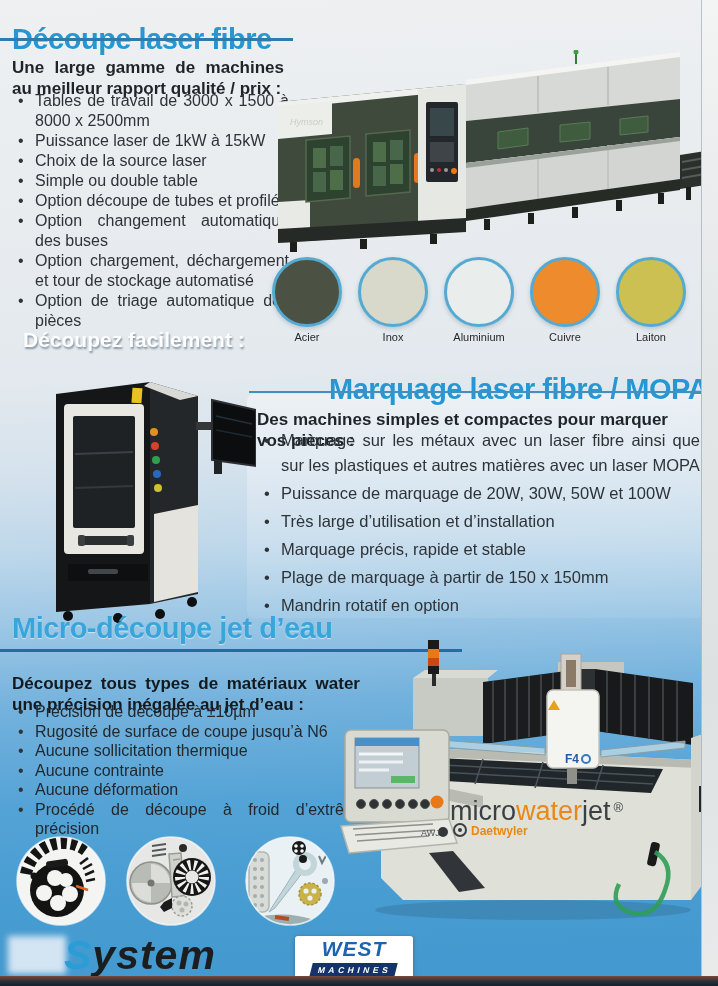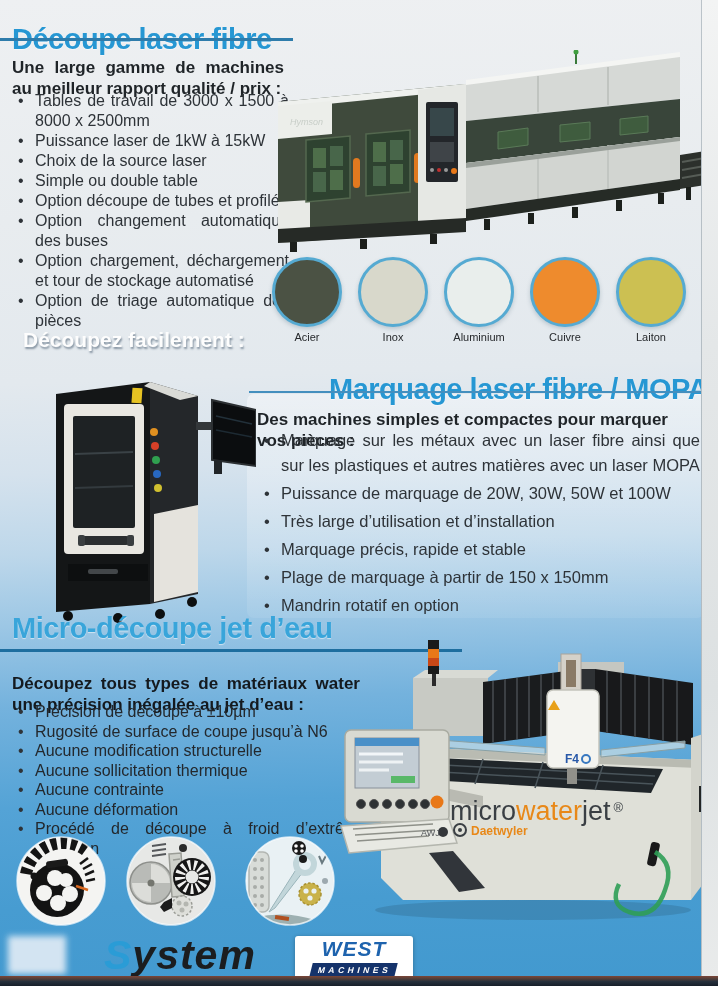--- a/index.html
+++ b/index.html
@@ -228,21 +228,20 @@
   </svg>
 
   <h2 class="abs sec-title" style="left:12px;top:612px;margin:0;color:#39a5da;">Micro-découpe jet d’eau</h2>
   <div class="abs rule" style="left:0;top:649px;width:462px;height:3px;background:#1e6e9f;"></div>
 
   <p class="abs intro" style="left:12px;top:656px;width:348px;color:#14191e;">Découpez tous types de matériaux water une précision inégalée au jet d’eau :</p>
 
   <ul class="abs bullets b3" style="left:12px;top:702px;width:354px;color:#23282d;">
     <li>Précision de découpe à ±10µm</li>
     <li>Rugosité de surface de coupe jusqu’à N6</li>
-    <li>Aucune modification structurelle</li>
     <li>Aucune sollicitation thermique</li>
     <li>Aucune contrainte</li>
     <li>Aucune déformation</li>
     <li>Procédé de découpe à froid d’extrême précision</li>
   </ul>
 
   <svg class="abs" style="left:333px;top:638px;" width="385" height="297" viewBox="0 0 385 297">
     <ellipse cx="200" cy="272" rx="158" ry="10" fill="rgba(30,55,70,0.18)"></ellipse>
 
     <rect x="80" y="40" width="75" height="58" fill="#c8cac4"></rect>
@@ -437,21 +436,21 @@
       <polyline points="74,20 77,27 83,16" fill="none" stroke="#6a7a80" stroke-width="2"></polyline>
       <path d="M 8,82 Q 40,74 70,84 L 70,92 L 8,92 Z" fill="#8aa0a0" opacity="0.8"></path>
       <rect x="30" y="80" width="14" height="4" fill="#b05020" transform="rotate(8 37 82)"></rect>
       <circle cx="80" cy="45" r="3" fill="#6a7a80" opacity="0.6"></circle>
     </g>
     <circle cx="45" cy="45" r="44" fill="none" stroke="rgba(255,255,255,0.7)" stroke-width="1.5"></circle>
   </svg>
 
   <div class="abs" style="left:8px;top:932px;width:220px;height:48px;">
     <div class="abs sys-blur" style="left:0;top:4px;width:58px;height:38px;"></div>
-    <div class="abs sys-text" style="left:56px;top:0;padding-left:40px;"><span class="s-accent">S</span><span>ystem</span></div>
+    <div class="abs sys-text" style="left:56px;top:0;"><span class="s-accent">S</span><span>ystem</span></div>
   </div>
 
   <div class="abs west-box" style="left:295px;top:936px;width:118px;height:42px;">
     <div class="west-name">WEST</div>
     <div class="west-bar">MACHINES</div><br>
     <div class="west-reflect">MACHINES</div>
   </div>
 
   <div class="abs edge-right"></div>
   <div class="abs edge-bottom"></div>

